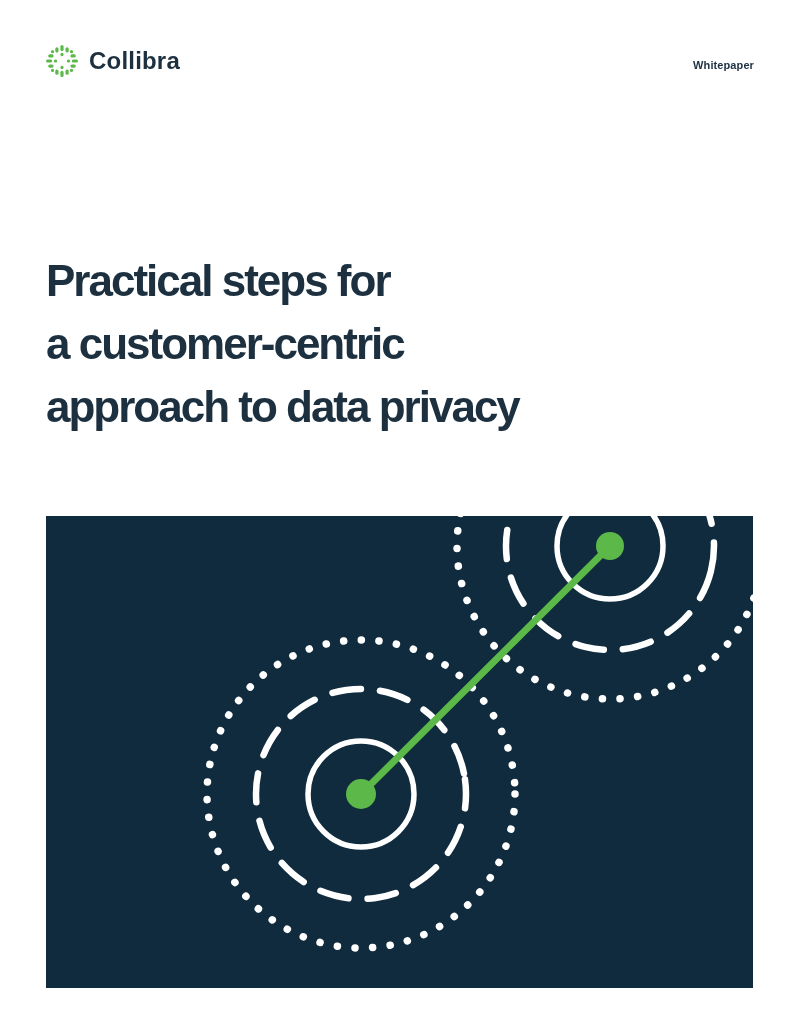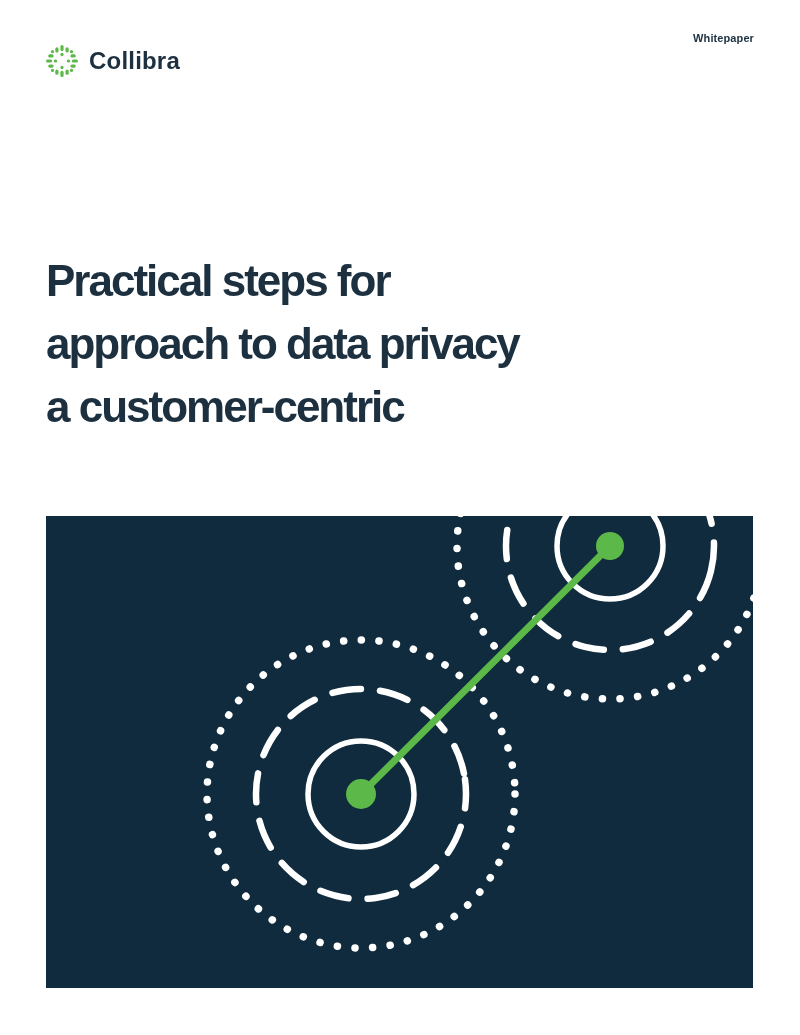--- a/index.html
+++ b/index.html
@@ -28,21 +28,21 @@
   .logo-mark{width:32px;height:32px;display:block;}
   .logo-mark rect{fill:var(--green);}
   .logo-wordmark{
     font-size:24px;
     font-weight:600;
     letter-spacing:.2px;
     color:var(--title-text);
     line-height:32px;
   }
   .doc-type{
-    position:absolute;top:32px;right:46px;
+    position:absolute;top:59px;right:46px;
     font-size:11px;font-weight:700;
     letter-spacing:.1px;
     color:var(--title-text);
   }
 
   
   .cover-title{
     position:absolute;left:46px;top:249px;
     width:740px;
     color:var(--title-text);
@@ -99,22 +99,22 @@
       <rect x="24.4" y="9.3" width="5.4" height="3.2" rx="1.6"></rect>
       <rect x="24.4" y="19.5" width="5.4" height="3.2" rx="1.6"></rect>
     </svg>
     <span class="logo-wordmark">Collibra</span>
   </div>
 
   <div class="doc-type">Whitepaper</div>
 
   <h1 class="cover-title">
     <div class="line">Practical steps for</div>
+    <div class="line">a customer-centric</div>
     <div class="line">approach to data privacy</div>
-    <div class="line">a customer-centric</div>
   </h1>
 
   <div class="cover-art">
     <svg viewBox="0 0 707 472" aria-hidden="true">
       <rect class="art-bg" x="0" y="0" width="707" height="472"></rect>
 
       <circle class="ring dotted" cx="564" cy="30" r="153"></circle>
       <circle class="ring dashed" cx="564" cy="30" r="104" transform="rotate(14 564 30)"></circle>
       <circle class="ring solid" cx="564" cy="30" r="53"></circle>
 

